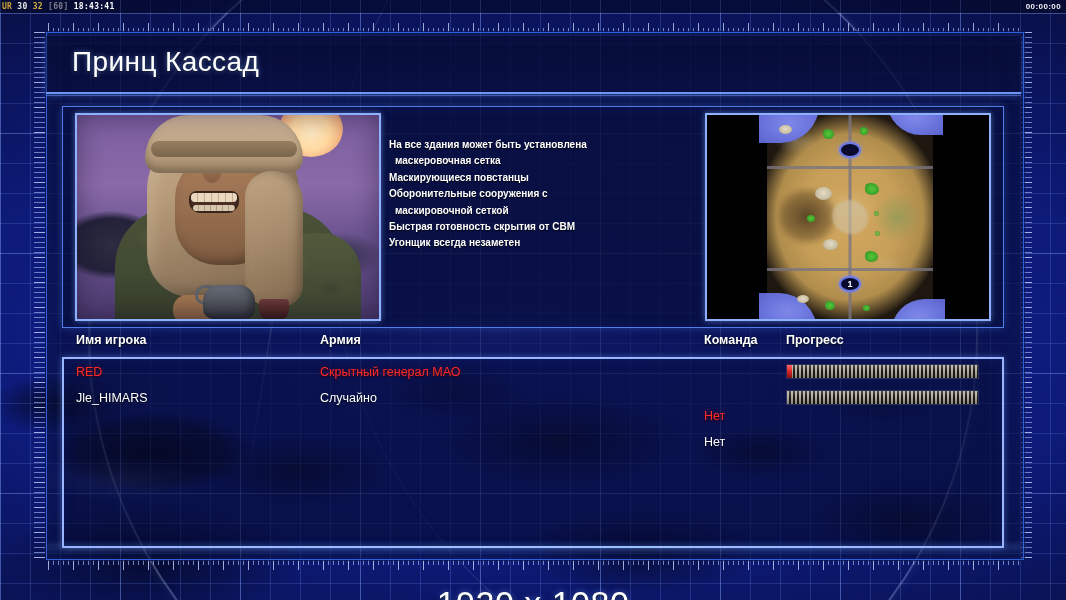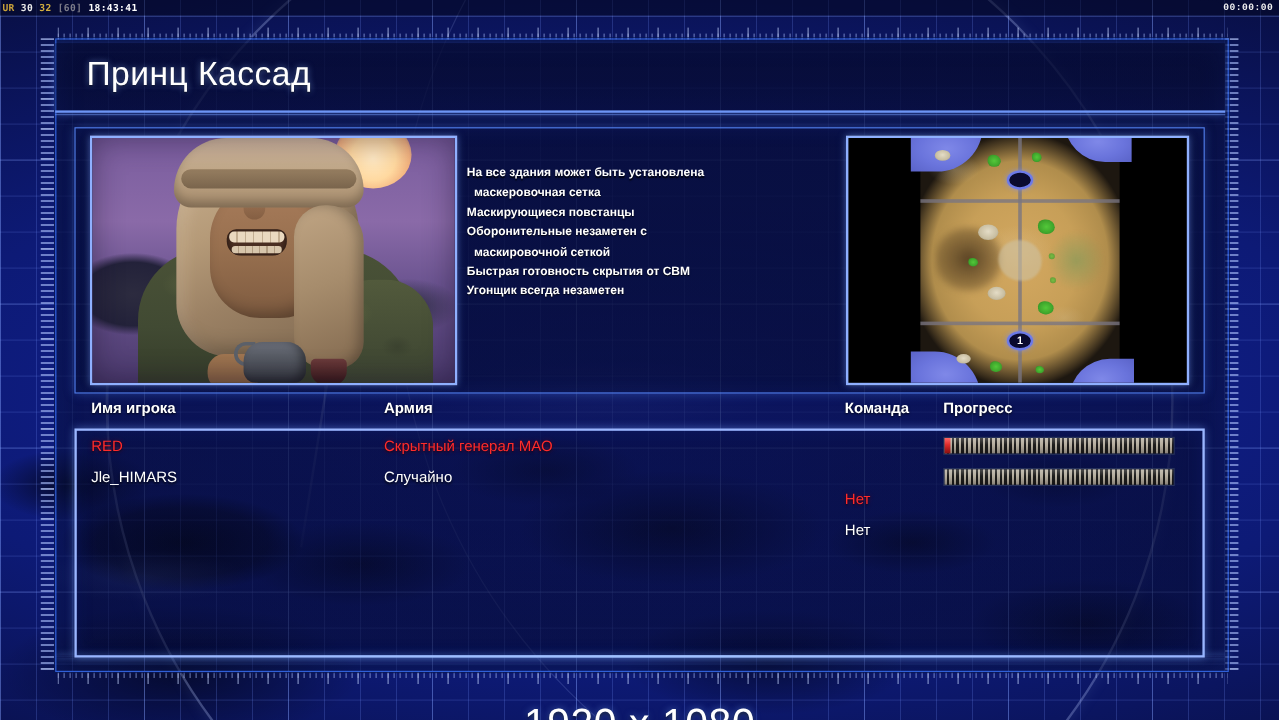--- a/index.html
+++ b/index.html
@@ -97,21 +97,21 @@
     white-space: nowrap;
     line-height: 13px;
   }
   .tl-a { color: #c9a23a; }
   .tl-b { color: #eaeaea; }
   .tl-c { color: #d5b03f; }
   .tl-d { color: #7d7d8a; }
   .tl-e { color: #ffffff; }
   .topbar-right {
     position: absolute; right: 5px; top: 0;
-    font-family: Liberation Mono, monospace;
+    font-family: Liberation Sans, sans-serif;
     font-size: 8px; font-weight: bold;
     color: #f2f2f2; line-height: 13px;
     letter-spacing: .4px;
   }
 
   
   .ruler {
     position: absolute;
     z-index: 6;
     opacity: .85;
@@ -627,21 +627,21 @@
         <div class="pt-pot"></div>
         <div class="pt-cup"></div>
         <div class="pt-vignette"></div>
       </div>
     </div>
 
     <div class="desc">
       <div class="desc-line">На все здания может быть установлена</div>
       <div class="desc-line indent"> маскеровочная сетка</div>
       <div class="desc-line">Маскирующиеся повстанцы</div>
-      <div class="desc-line">Оборонительные незаметен с</div>
+      <div class="desc-line">Оборонительные сооружения с</div>
       <div class="desc-line indent"> маскировочной сеткой</div>
       <div class="desc-line">Быстрая готовность скрытия от СВМ</div>
       <div class="desc-line">Угонщик всегда незаметен</div>
     </div>
 
     <div class="map-wrap">
       <div class="map-inner">
         <div class="map-sand-tex"></div>
         <div class="map-water tl"></div>
         <div class="map-water tr"></div>

